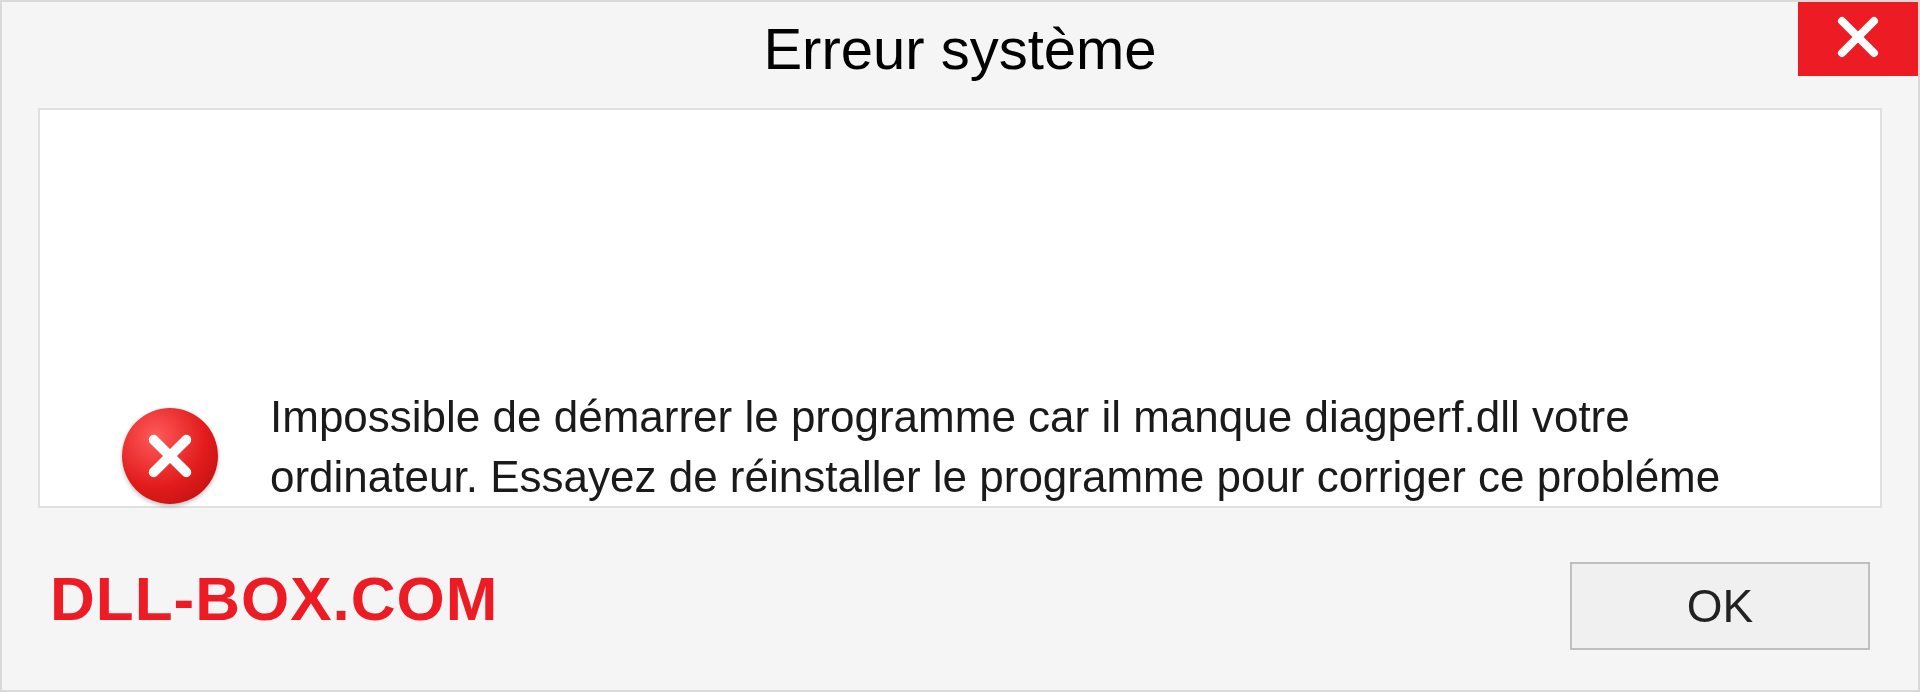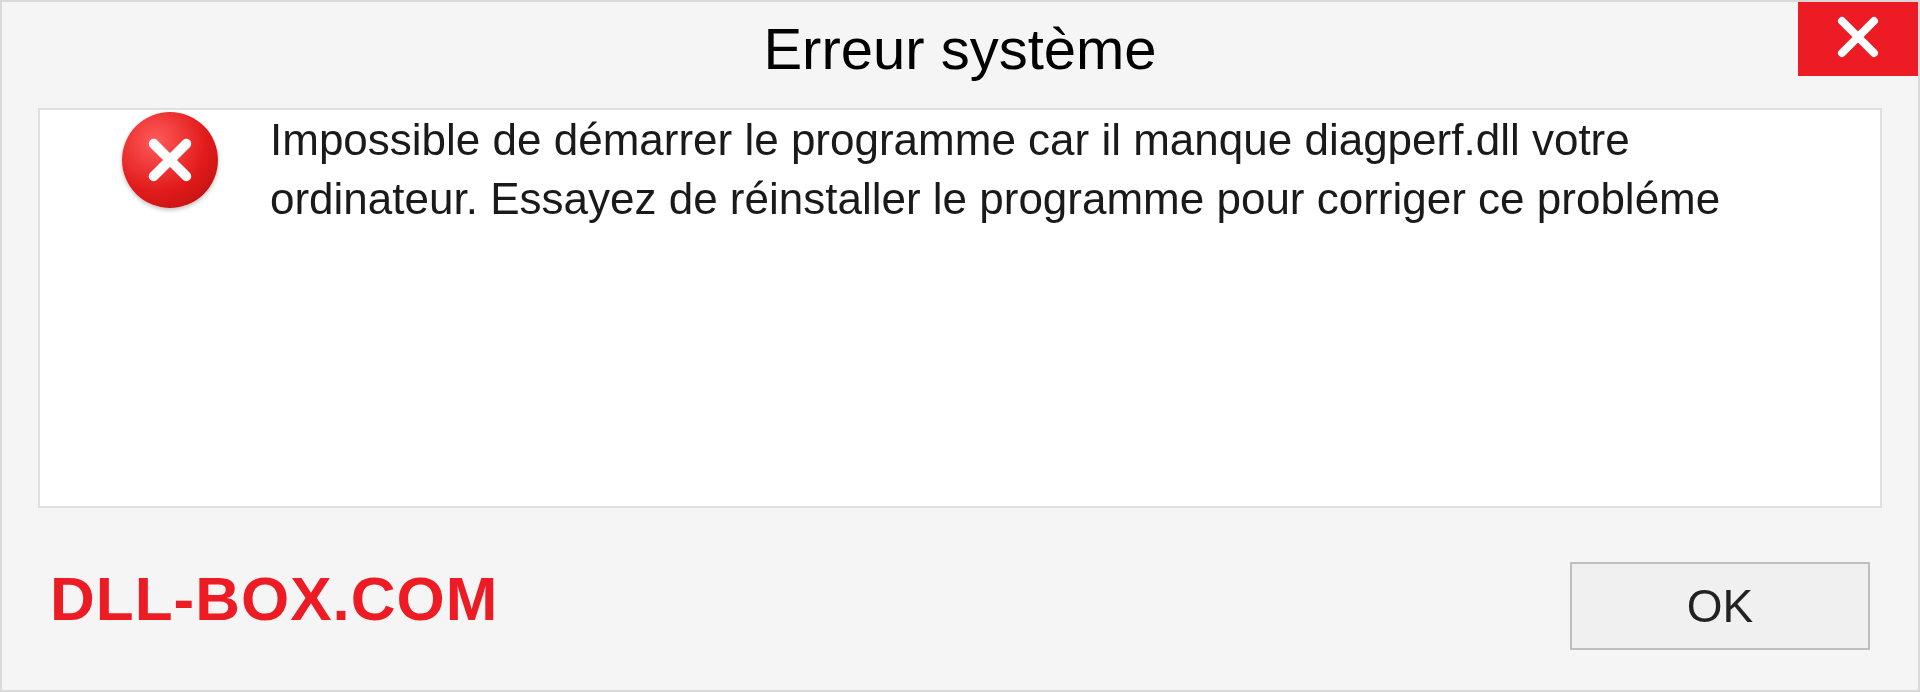--- a/index.html
+++ b/index.html
@@ -52,21 +52,21 @@
     .close-btn svg {
       width: 48px;
       height: 48px;
     }
     .content-panel {
       margin: 14px 36px 0 36px;
       background: #ffffff;
       border: 2px solid #e0e0e0;
       flex: 1;
       display: flex;
-      align-items: flex-start;
+      align-items: flex-end;
       padding: 0 60px 0 80px;
       min-height: 360px;
       max-height: 400px;
     }
     .error-icon-wrap {
       flex-shrink: 0;
       width: 100px;
       height: 100px;
       margin-right: 50px;
       display: flex;

